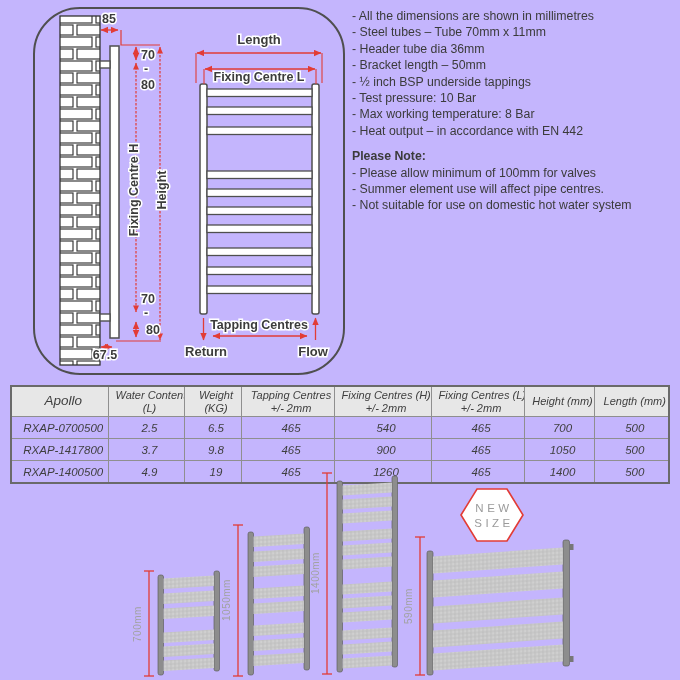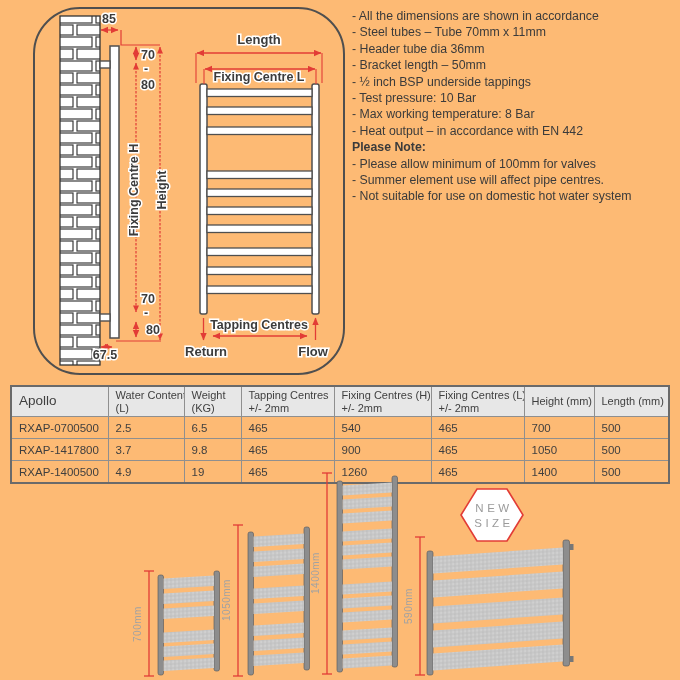--- a/index.html
+++ b/index.html
@@ -1,27 +1,27 @@
 <!DOCTYPE html>
 <html><head>
 <meta charset="utf-8">
 <style>
   html,body{margin:0;padding:0;background:#fff;}
-  #page{position:relative;width:680px;height:680px;background:#fdba74;overflow:hidden;
+  #page{position:relative;width:680px;height:680px;background:#c4b5fd;overflow:hidden;
         font-family:"Liberation Sans","DejaVu Sans",sans-serif;color:#3c3c3c;}
 
   
   .specs{position:absolute;left:352px;top:8px;width:322px;font-size:12.3px;line-height:16.4px;color:#3b3b3b;}
-  .specs .note-title{font-weight:bold;}
+  .specs .note-title{font-weight:bold;margin-top:9px;}
 
   
   .spec-table{position:absolute;left:10px;top:385px;width:658px;border-collapse:collapse;
               table-layout:fixed;font-size:11.5px;color:#3f3f3f;}
-  .spec-table th,.spec-table td{border:1px solid #8f8f8f;padding:2px 0 2px 7px;text-align:left;
-              font-weight:normal;vertical-align:middle;overflow:hidden;white-space:nowrap;}
+  .spec-table th,.spec-table td{border:1px solid #8f8f8f;padding:2px 0 2px 7px;text-align:center;
+              font-weight:normal;vertical-align:middle;overflow:hidden;white-space:nowrap;font-style:italic;}
   .spec-table{border:2px solid #6a6a6a;}
   .spec-table thead th{background:#e7e7e7;height:24px;font-size:11px;line-height:12.5px;}
   .spec-table thead th.model{font-size:13.5px;}
   .spec-table tbody td{height:17px;}
 
   
   .svgt{paint-order:stroke;stroke:#ffffff;stroke-width:3px;fill:#3c3c3c;
         font-family:"Liberation Sans","DejaVu Sans",sans-serif;font-weight:600;}
   .lab13{font-size:13px;}  .lab12{font-size:12.5px;}
   .gray-lab{fill:#a2a2a2;stroke:none;font-weight:400;font-size:10px;letter-spacing:.5px;
@@ -107,21 +107,21 @@
 
     <line x1="203.5" y1="318" x2="203.5" y2="340" stroke="#e23c36" stroke-width="1.3" marker-end="url(#mr)"></line>
     <line x1="315.5" y1="340" x2="315.5" y2="318" stroke="#e23c36" stroke-width="1.3" marker-end="url(#mr)"></line>
     <text class="svgt lab12" x="259" y="329" text-anchor="middle">Tapping Centres</text>
     <line x1="213" y1="336" x2="307" y2="336" stroke="#e23c36" stroke-width="1.3" marker-start="url(#mr)" marker-end="url(#mr)"></line>
     <text class="svgt lab13" x="206" y="356" text-anchor="middle">Return</text>
     <text class="svgt lab13" x="313" y="356" text-anchor="middle">Flow</text>
   </svg>
 
   <div class="specs">
-    <div>- All the dimensions are shown in accordance</div>
+    <div>- All the dimensions are shown in millimetres</div>
     <div>- Steel tubes – Tube 70mm x 11mm</div>
     <div>- Header tube dia 36mm</div>
     <div>- Bracket length – 50mm</div>
     <div>- ½ inch BSP underside tappings</div>
     <div>- Test pressure: 10 Bar</div>
     <div>- Max working temperature: 8 Bar</div>
     <div>- Heat output – in accordance with EN 442</div>
     <div class="note-title">Please Note:</div>
     <div>- Please allow minimum of 100mm for valves</div>
     <div>- Summer element use will affect pipe centres.</div>

